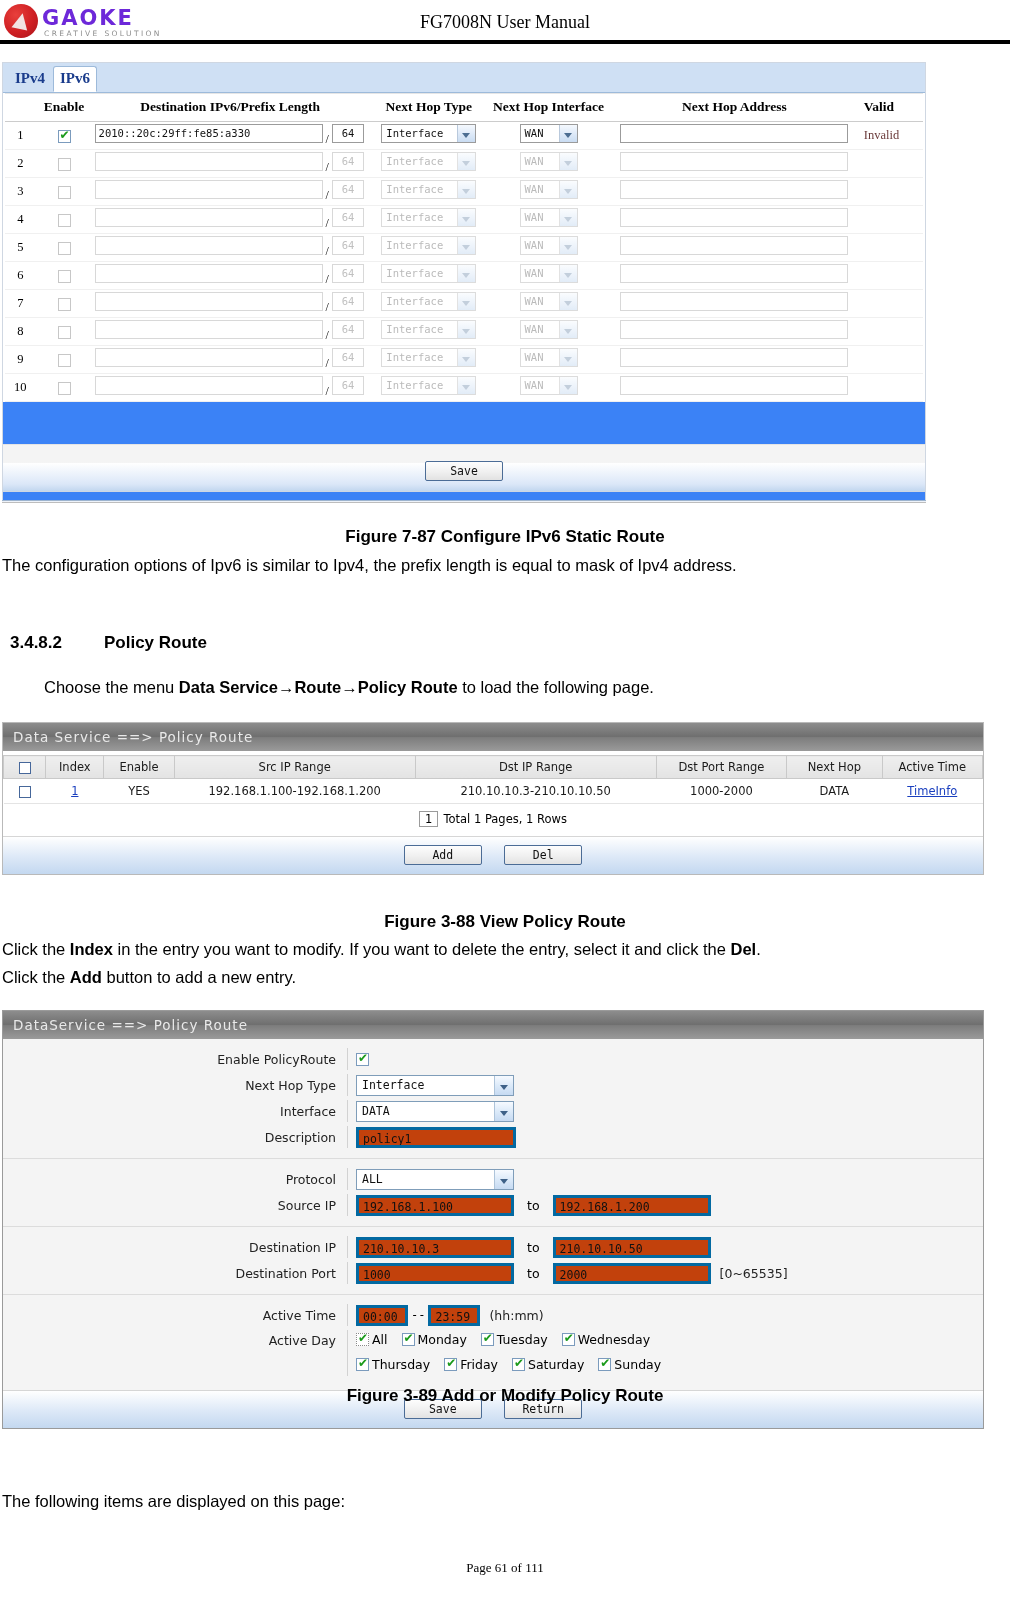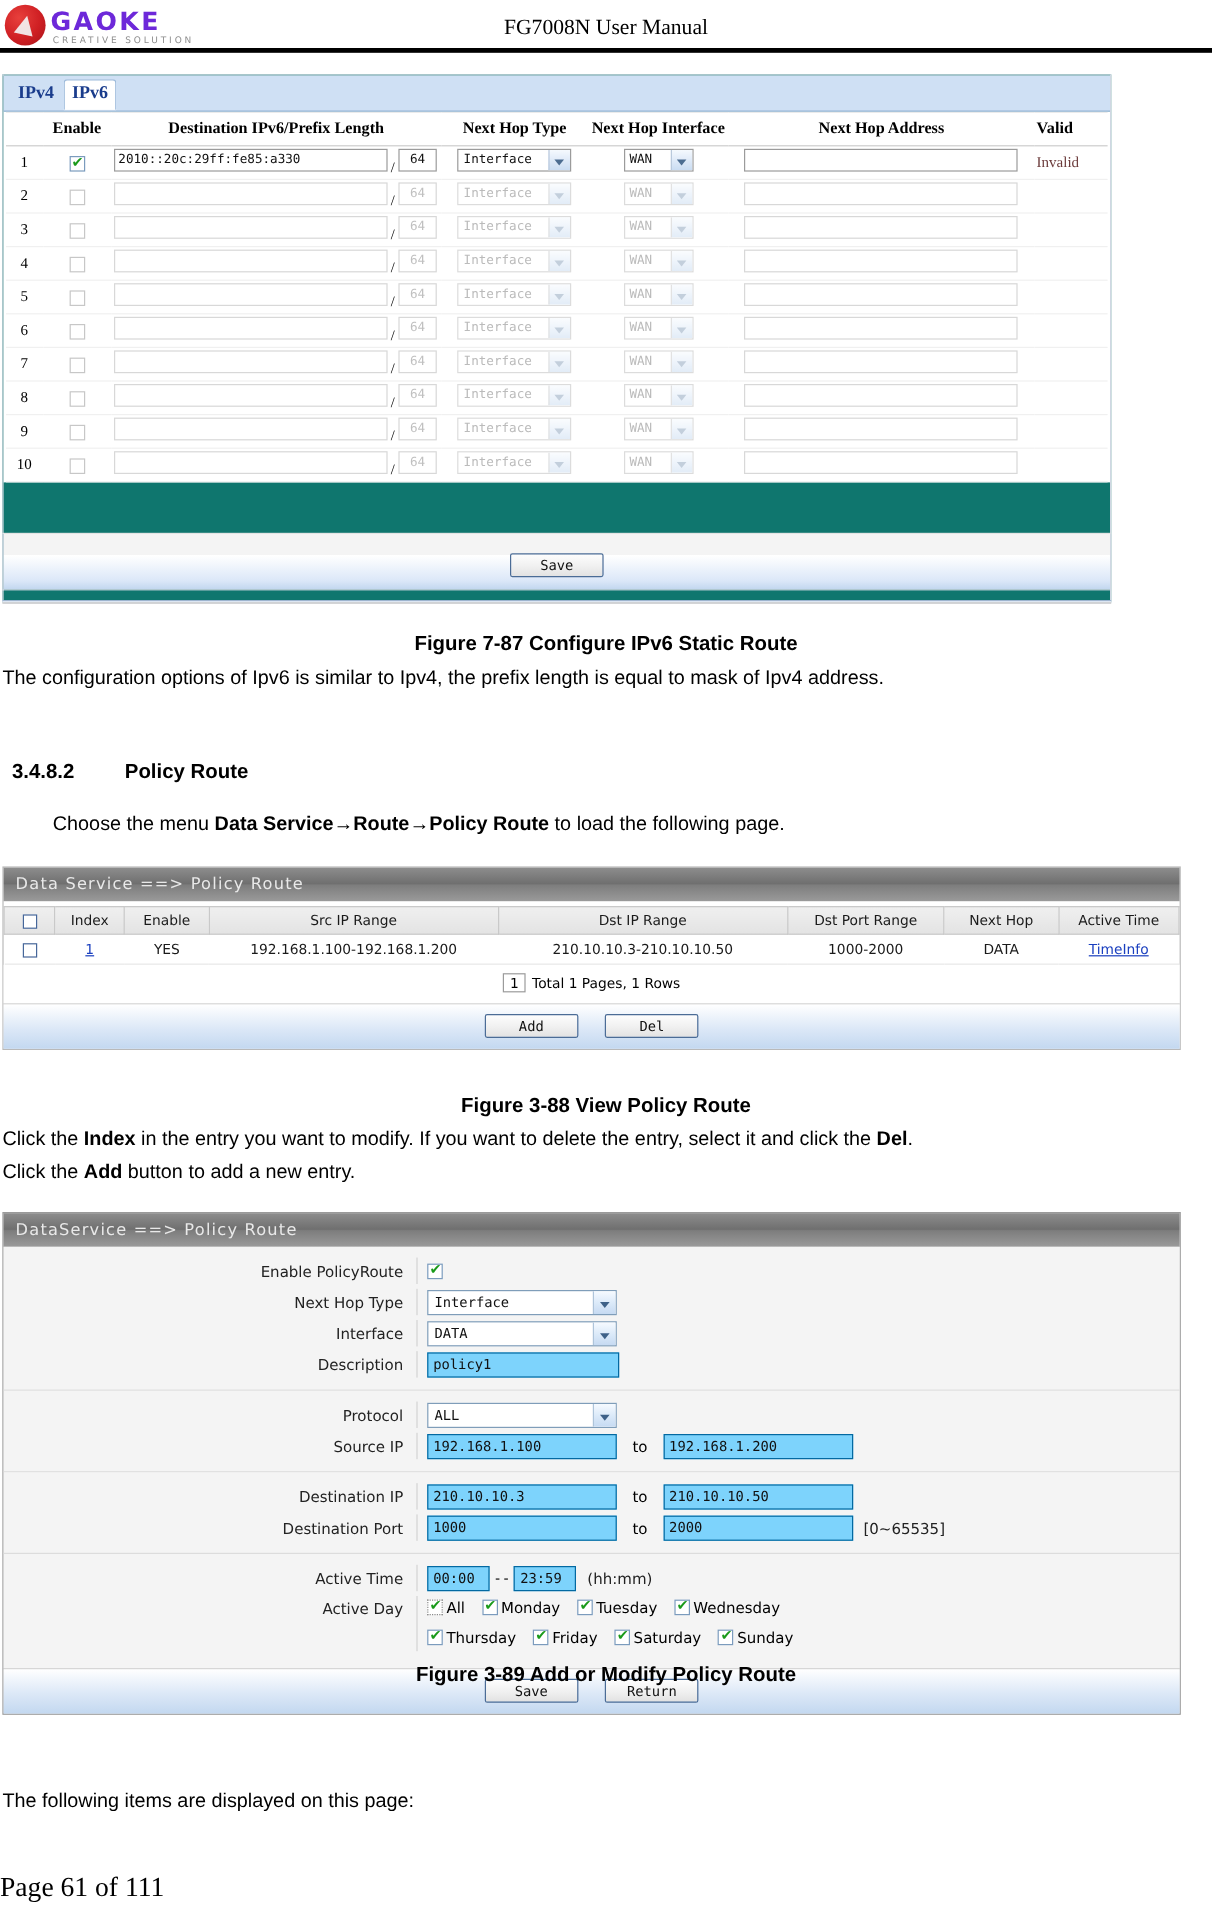--- a/index.html
+++ b/index.html
@@ -76,21 +76,21 @@
     color:#111;
     margin:0 9px;
     display:inline-block;
     text-align:center;
     cursor:pointer;
   }
 
   
   .fig87{
     position:absolute; left:2px; top:62px; width:924px; height:440px;
-    background:#0f766e;
+    background:#3b82f6;
     border:1px solid #cfd7e2;
     border-bottom:none;
   }
   .tabstrip{
     background:#cfe0f4;
     height:30px;
     position:relative;
     border-bottom:1px solid #9dbada;
   }
   .tab{
@@ -292,22 +292,22 @@
     font-size:12.5px;
   }
   .flabel{
     width:344px; text-align:right; padding-right:11px;
     color:#222; white-space:nowrap;
   }
   .fctl{ flex:1; display:flex; align-items:center; border-left:1px solid #d2d2d2; padding-left:8px; min-height:22px;}
   .inp{
     font-family:"DejaVu Sans Mono", monospace;
     font-size:11.5px;
-    border:1px solid #0369a1;
-    background:#7dd3fc;
+    border:3px solid #0369a1;
+    background:#c2410c;
     height:21px; line-height:19px;
     padding:0 4px;
     color:#111;
     display:inline-block;
     white-space:nowrap; overflow:hidden;
   }
   .inp.w-desc{ width:160px; }
   .inp.w-ip{ width:158px; }
   .inp.w-time{ width:52px; text-align:left; }
   .selbig{
@@ -335,22 +335,23 @@
   }
   .to-lbl{ padding:0 13px; font-family:"DejaVu Sans", sans-serif; font-size:12.5px; }
   .hint{ padding-left:9px; font-family:"DejaVu Sans", sans-serif; font-size:12.5px; color:#222; }
   .sep{ padding:0 3px; font-family:"DejaVu Sans Mono", monospace; font-size:12px; }
   .daycell{ display:inline-flex; align-items:center; margin-right:14px; font-family:"DejaVu Sans", sans-serif; font-size:12.5px; }
   .daycell .cb{ margin-right:3px; }
   .cb.dotted{ border:1px dotted #8a8a8a; }
 
   .footer-page{
     position:absolute; left:0; width:100%;
+    text-align:center;
     font-family:"Liberation Serif", serif;
-    font-size:23px;
+    font-size:13px;
   }
   b{ font-weight:bold; }
 </style>
 </head>
 <body>
 
 <div class="page-header">
   <div class="logo">
     <div class="logo-mark"></div>
     <div class="logo-word">GAOKE</div>

